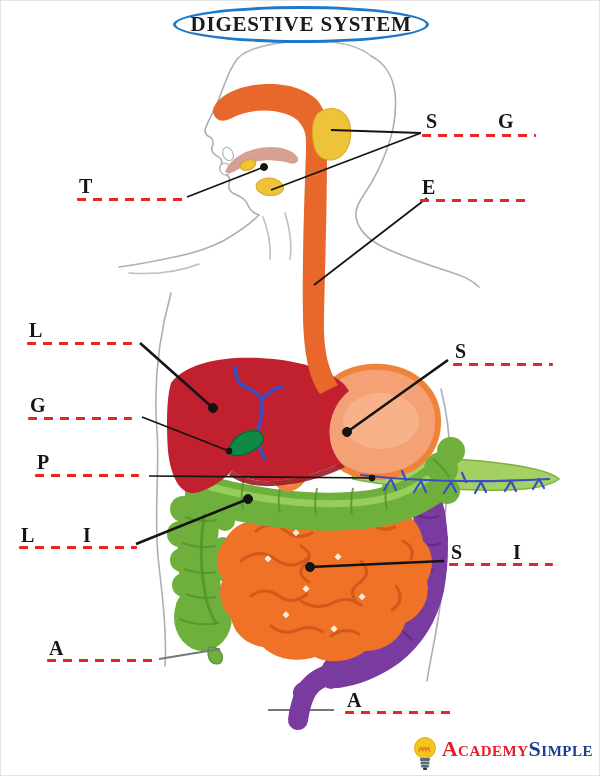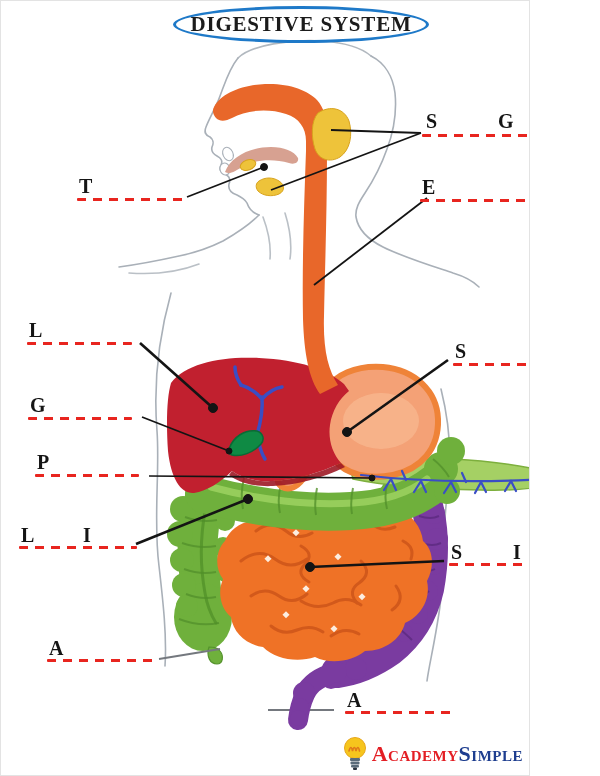--- a/index.html
+++ b/index.html
@@ -1,37 +1,37 @@
 <!DOCTYPE html>
 <html style="--color-title_blue: #1e79c8; --color-dash_red: #e8251f; --color-label_black: #151515; --color-outline_gray: #a9b0b8; --color-esophagus: #e8672a; --color-tongue: #d7a191; --color-salivary: #eec33a; --color-liver: #c1202f; --color-liver_dark: #9d1926; --color-stomach_fill: #f4a176; --color-stomach_border: #ef8338; --color-gallbladder: #0f8a44; --color-bile_duct: #3a4ec5; --color-intestine_green: #6fb03c; --color-intestine_green_dark: #54922c; --color-intestine_green_light: #9ad05e; --color-small_intestine: #ef7226; --color-small_intestine_dark: #d2591b; --color-colon_purple: #7a3ba0; --color-colon_purple_dark: #5e2b82; --color-brand_red: #e31e24; --color-brand_blue: #1d3d8f;"><head>
 <meta charset="utf-8">
 <style>
   html,body{margin:0;padding:0;background:#fff;}
   #stage{
-    position:relative;width:530px;height:776px;background:#fff;overflow:hidden;
+    position:relative;width:600px;height:776px;background:#fff;overflow:hidden;
     border:1px solid #e3e3e3;box-sizing:border-box;
     font-family:"Liberation Serif",serif;
   }
   #art{position:absolute;left:0;top:0;}
   .title-oval{
     position:absolute;left:172px;top:5px;width:256px;height:37px;
     border:3px solid var(--color-title_blue,#1e79c8);border-radius:50%;
     display:flex;align-items:center;justify-content:center;box-sizing:border-box;
   }
   .title-text{
     font-weight:bold;font-size:21px;letter-spacing:.8px;color:#1b1b1b;white-space:nowrap;
   }
   .lbl{position:absolute;height:26px;font-weight:bold;font-size:20px;color:#151515;}
   .lbl .lt{position:absolute;top:0;line-height:20px;}
   .lbl .dash{
     position:absolute;left:0;right:0;height:3px;border-radius:1px;
     background:repeating-linear-gradient(90deg,var(--color-dash_red,#e8251f) 0 9px,transparent 9px 16px);
   }
   .watermark{
-    position:absolute;right:6px;top:735px;display:flex;align-items:center;gap:3px;
+    position:absolute;right:6px;top:735px;display:flex;align-items:flex-start;gap:3px;
   }
   .brand{white-space:nowrap;font-weight:bold;letter-spacing:.5px;}
   .brand .big{font-size:22px;}
   .brand .small{font-size:15px;}
   .brand .red{color:var(--color-brand_red,#e31e24);}
   .brand .blue{color:var(--color-brand_blue,#1d3d8f);}
 </style>
 </head>
 <body>
 

